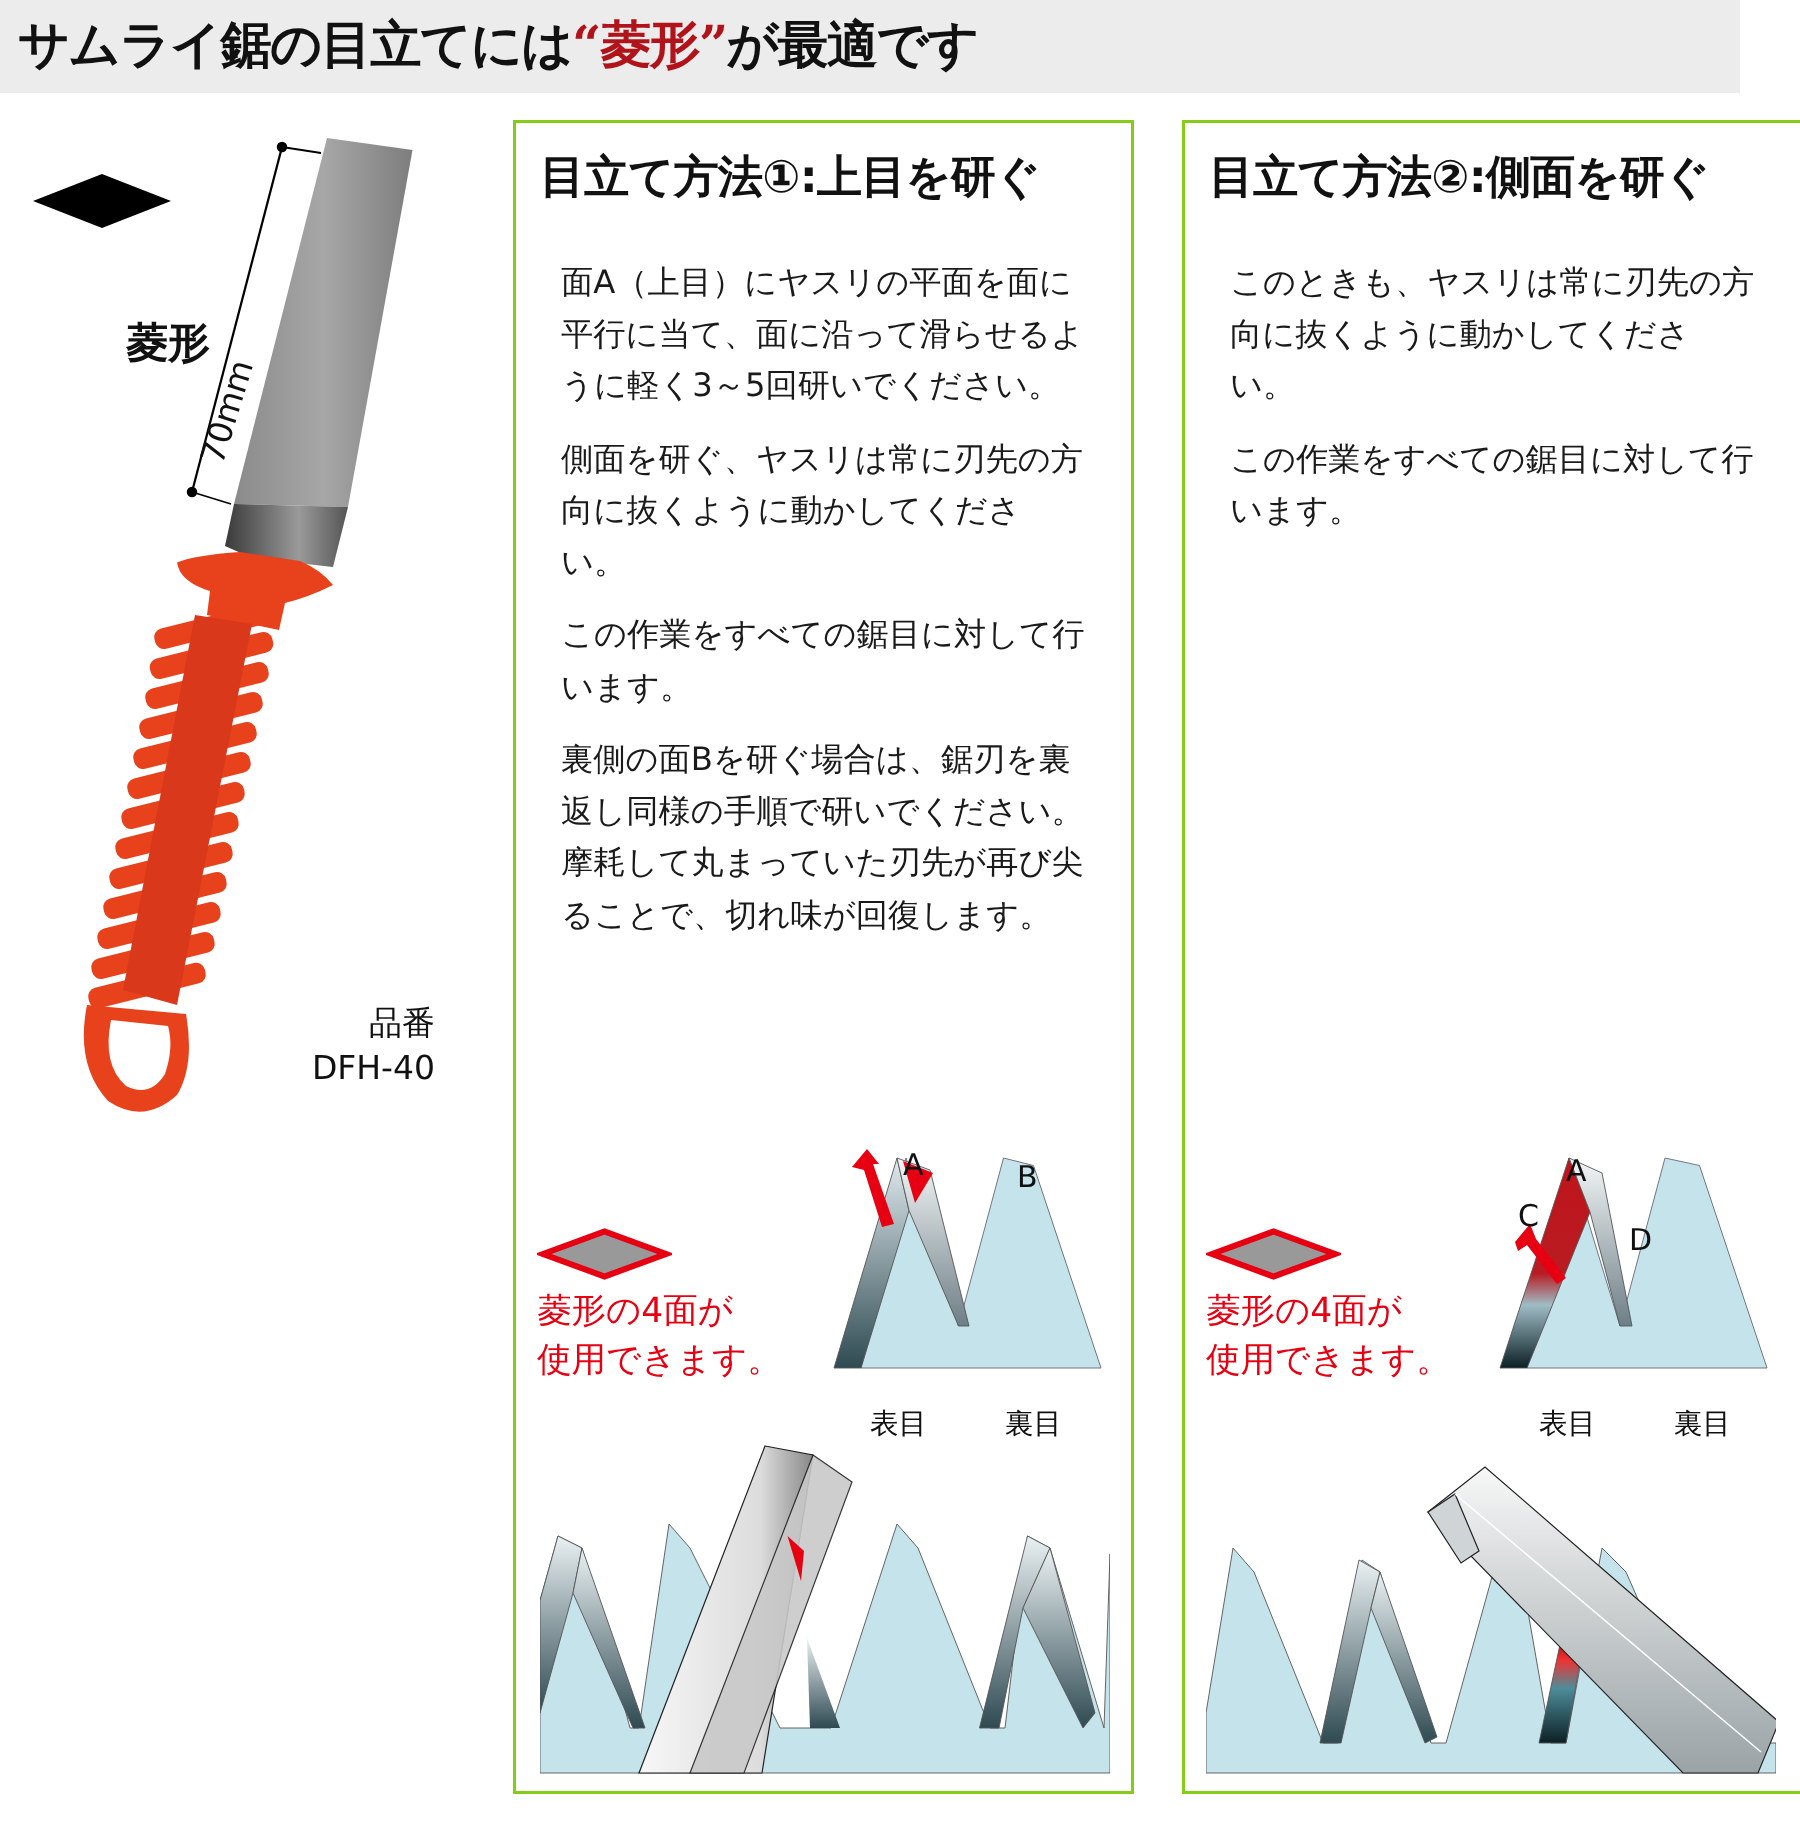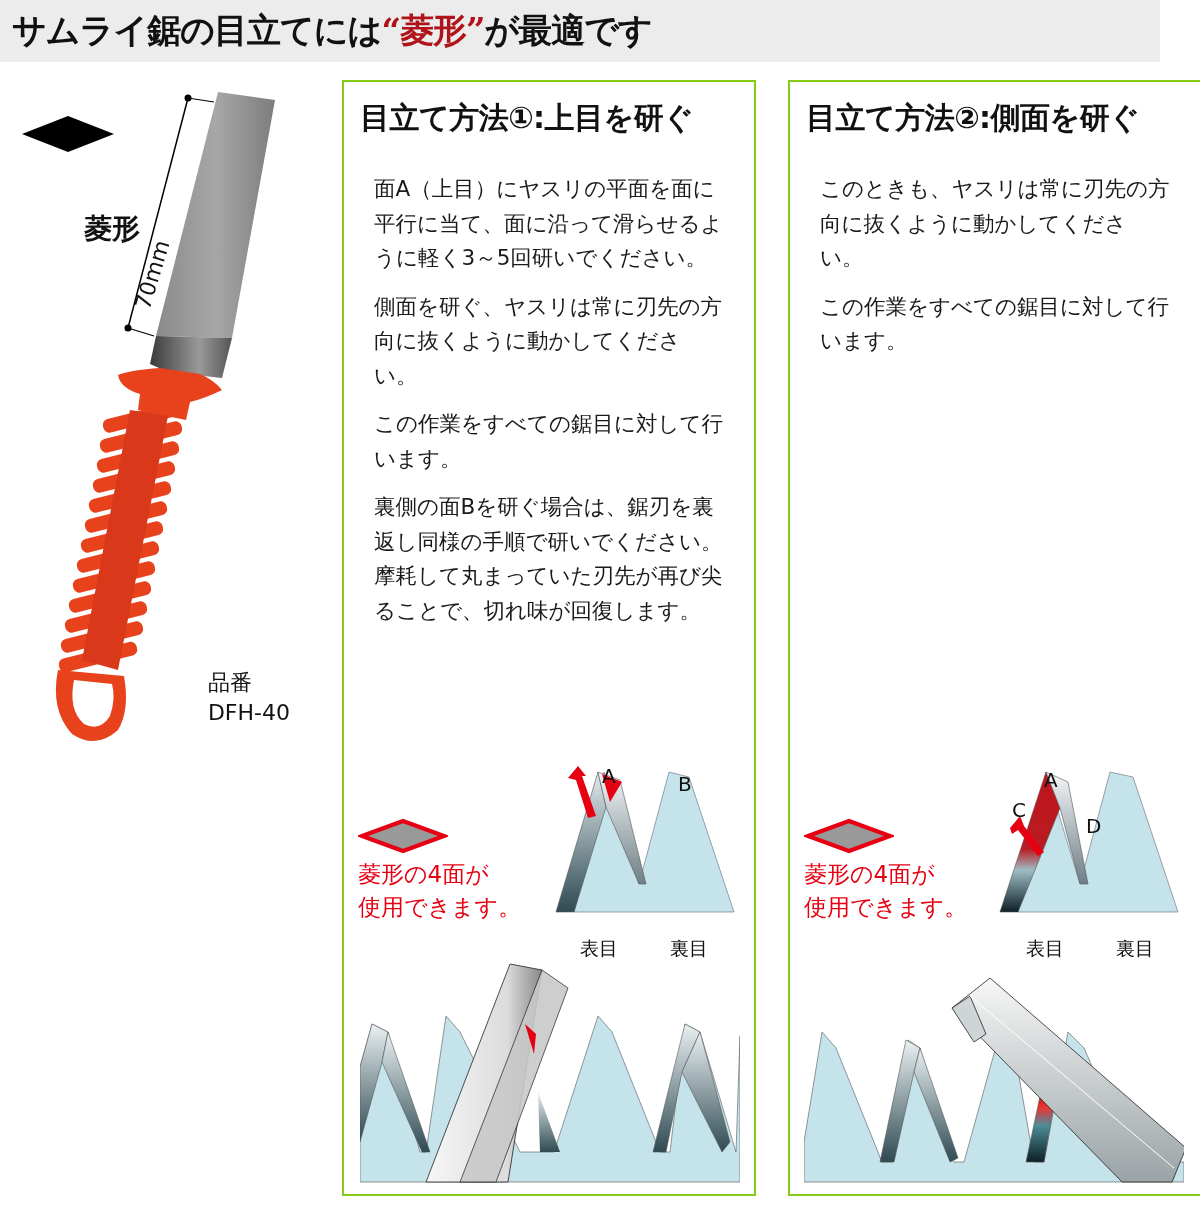--- a/index.html
+++ b/index.html
@@ -17,21 +17,21 @@
   }
   .header-title .accent { color: #b0141a; }
 
   .product { position: absolute; left: 0; top: 70px; width: 330px; height: 680px; }
   .shape-legend-icon { position: absolute; left: 22px; top: 46px; }
   .shape-legend-label { position: absolute; left: 36px; top: 140px; font-size: 28px; font-weight: bold; color: #111; margin-left: 48px; }
   .dim-label {
     position: absolute; left: 112px; top: 120px; font-size: 22px; color: #111;
     transform: rotate(-73deg); transform-origin: left top; white-space: nowrap;
   }
-  .model-label { position: absolute; right: 40px; top: 598px; font-size: 22px; line-height: 30px; color: #111; }
+  .model-label { position: absolute; right: 40px; top: 598px; text-align: right; font-size: 22px; line-height: 30px; color: #111; }
 
   .panel {
     position: absolute; top: 80px; height: 1116px; border: 2px solid #84cc16; background: #fff; box-sizing: border-box;
   }
   .panel.p1 { left: 342px; width: 414px; }
   .panel.p2 { left: 788px; width: 412px; border-right: none; }
   .panel-title {
     position: absolute; left: 16px; top: 16px; font-size: 30px; font-weight: bold; color: #111; white-space: nowrap;
     letter-spacing: -0.5px;
   }

